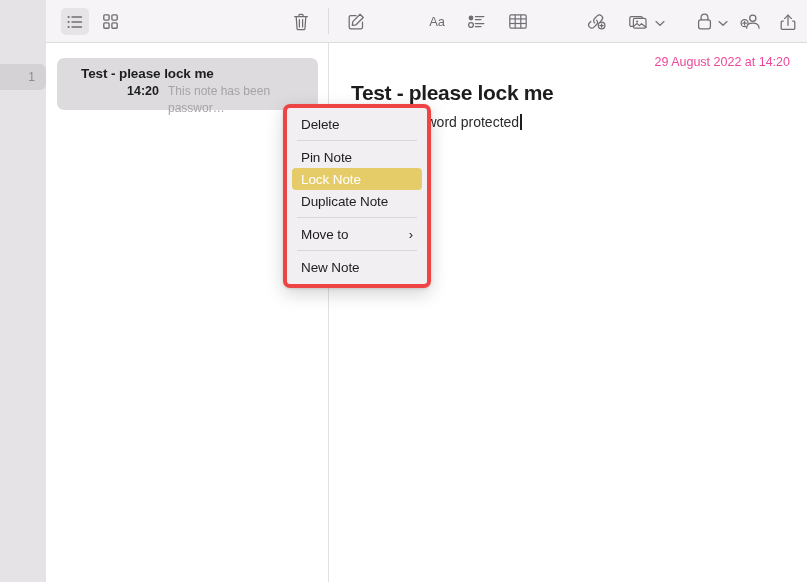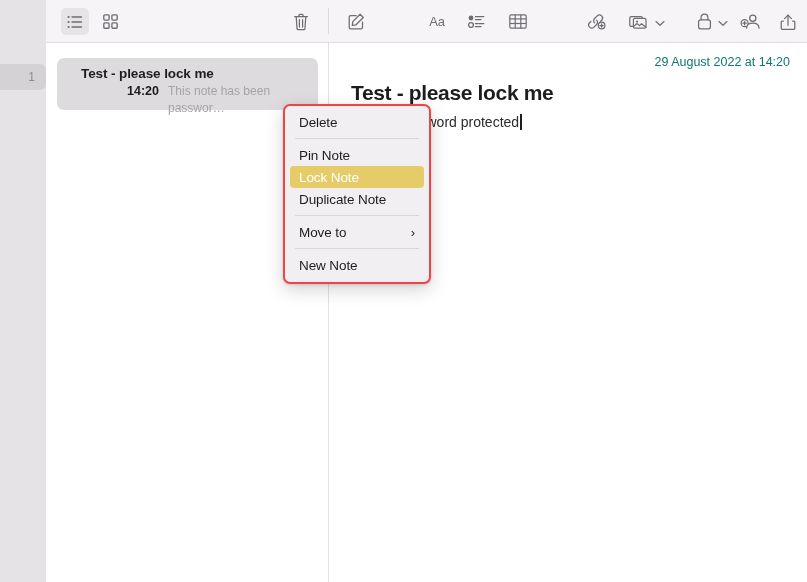--- a/index.html
+++ b/index.html
@@ -81,21 +81,21 @@
   .note-snippet { font-size: 12px; color: #a5a3a7; margin-left: 9px; }
 
   
   .editor {
     position: absolute; left: 329px; top: 43px;
     width: 478px; height: 539px;
     background: #ffffff;
   }
   .note-date {
     position: absolute; right: 17px; top: 12px;
-    font-size: 12.5px; color: #0f766e; text-align: right;
+    font-size: 12.5px; color: #ec4899; text-align: right;
   }
   .doc-title {
     position: absolute; left: 22px; top: 38px;
     font-size: 21px; font-weight: bold; color: #1d1d1f;
     letter-spacing: -0.35px;
   }
   .doc-body {
     position: absolute; left: 22px; top: 71px;
     font-size: 14px; color: #2b2b2e;
     white-space: nowrap;
@@ -103,21 +103,21 @@
   .caret {
     display: inline-block; width: 1.5px; height: 16px;
     background: #1d1d1f; vertical-align: -3px; margin-left: 1px;
   }
 
   
   .ctx-menu {
     position: absolute; left: 283px; top: 104px;
     width: 148px;
     background: #f1eff2;
-    border: 2px solid #ef4444;
+    border: 4px solid #ef4444;
     border-radius: 7px;
     padding: 5px 0 6px 0;
     box-shadow: 0 6px 18px rgba(0,0,0,0.17), 0 1px 3px rgba(0,0,0,0.12);
     z-index: 40;
   }
   .ctx-item {
     height: 22px; margin: 0 5px;
     display: flex; align-items: center; justify-content: space-between;
     padding: 0 9px 0 9px;
     font-size: 13.5px; color: #1d1d1f;

